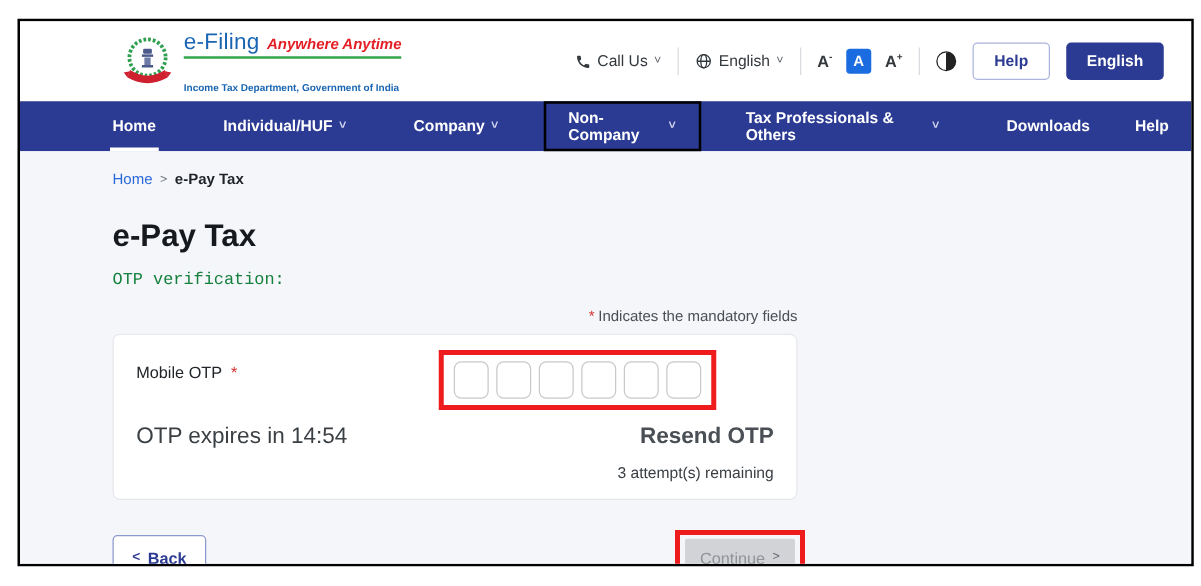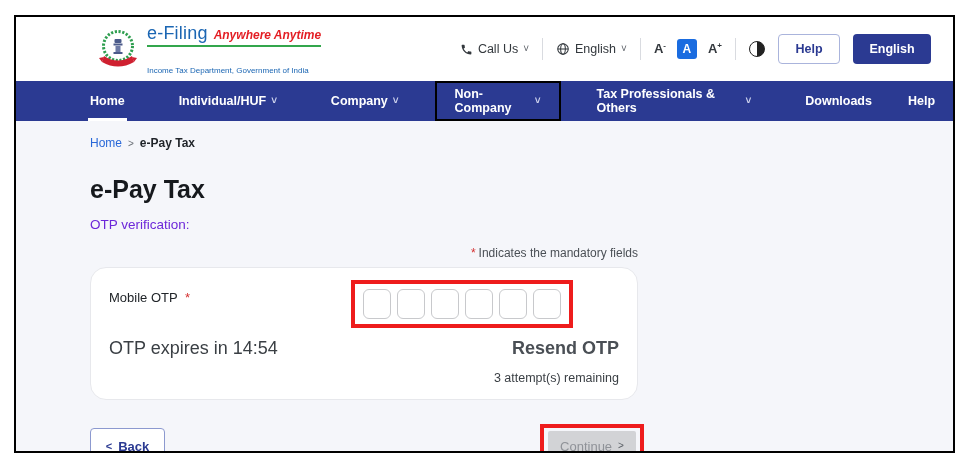--- a/index.html
+++ b/index.html
@@ -6,21 +6,21 @@
   html,body { width:961px; height:469px; background:#fff; font-family:"Liberation Sans", sans-serif; }
   .frame { position:absolute; left:14px; top:15px; width:941px; height:438px; border:2px solid #000; background:#fff; overflow:hidden; display:flex; flex-direction:column; }
 
   
   .topbar { height:64px; background:#fff; display:flex; align-items:center; padding:0 22px 0 82px; flex:0 0 auto; }
   .logo-wrap { display:flex; align-items:center; gap:9px; }
   .logo-text { display:flex; flex-direction:column; }
   .brand-line { display:flex; align-items:baseline; gap:6px; border-bottom:2px solid #33a64c; padding-bottom:1px; }
   .brand { font-size:18px; font-weight:500; color:#1b66b3; letter-spacing:.2px; }
   .tagline { font-size:12px; font-style:italic; font-weight:700; color:#e31e24; }
-  .subtitle { font-size:8px; color:#1b66b3; margin-top:19px; font-weight:400; }
+  .subtitle { font-size:8px; color:#1b66b3; margin-top:19px; font-weight:700; }
 
   .top-right { margin-left:auto; display:flex; align-items:center; gap:13px; }
   .tool { display:flex; align-items:center; gap:5px; font-size:12.5px; color:#33383d; cursor:pointer; }
   .chev { font-size:10px; color:#5a5f66; line-height:1; }
   .vdiv { width:1px; height:22px; background:#d9dbe0; }
   .fontsz { display:flex; align-items:center; gap:11px; }
   .fs-btn { font-size:13px; font-weight:700; color:#33383d; cursor:pointer; }
   .fs-btn sup { font-size:8px; }
   .fs-active { width:20px; height:20px; background:#1a6ce0; border-radius:3px; color:#fff; font-size:12px; font-weight:700; display:flex; align-items:center; justify-content:center; cursor:pointer; }
   .contrast { width:16px; height:16px; border-radius:50%; border:1.5px solid #222; background:linear-gradient(to right, #fff 50%, #222 50%); cursor:pointer; }
@@ -36,25 +36,25 @@
   .nav-gap { width:20px; }
 
   
   .content { flex:1; background:#f5f6fa; }
   .page-inner { width:548px; margin-left:74px; }
   .breadcrumb { padding-top:15px; display:flex; align-items:center; gap:6px; font-size:12px; }
   .bc-link { color:#2968d8; cursor:pointer; }
   .bc-sep { color:#6a6f76; font-size:10px; }
   .bc-cur { color:#1f2328; font-weight:700; }
   .page-title { margin-top:25px; font-size:25px; font-weight:700; color:#16191d; }
-  .section-label { margin-top:13px; font-size:13.5px; color:#6d28d9; }
+  .section-label { margin-top:13px; font-size:13.5px; color:#15803d;font-family:Liberation Mono, monospace; }
   .mandatory { margin-top:14px; text-align:right; font-size:12px; color:#4a4f55; }
   .req { color:#d43131; margin-right:3px; }
 
-  .card { margin-top:7px; background:#fff; border:1px solid #e7e8ec; border-radius:16px; padding:12px 18px 14px 18px; }
+  .card { margin-top:7px; background:#fff; border:1px solid #e7e8ec; border-radius:6px; padding:12px 18px 14px 18px; }
   .otp-row { display:flex; align-items:flex-start; }
   .otp-label { font-size:13px; color:#212529; margin-top:10px; }
   .otp-annotation { margin-left:auto; margin-right:46px; border:4px solid #ee1c1c; padding:5px 8px; display:flex; gap:6px; }
   .otp-box { width:28px; height:30px; border:1px solid #c8c9cc; border-radius:6px; background:#fff; text-align:center; font-size:15px; font-family:inherit; outline:none; }
   .meta-row { margin-top:10px; display:flex; align-items:center; font-size:18px; color:#3a3f44; }
   .resend { margin-left:auto; font-weight:700; color:#4a4f55; cursor:pointer; }
   .attempts-row { margin-top:12px; text-align:right; font-size:12.5px; color:#3a3f44; }
 
   .footer-row { margin-top:24px; display:flex; align-items:center; }
   .btn-back { width:75px; height:36px; background:#fff; border:1px solid #8c99cf; border-radius:4px; color:#2b3a92; font-size:13px; font-weight:700; cursor:pointer; font-family:inherit; display:flex; align-items:center; justify-content:center; gap:6px; }

